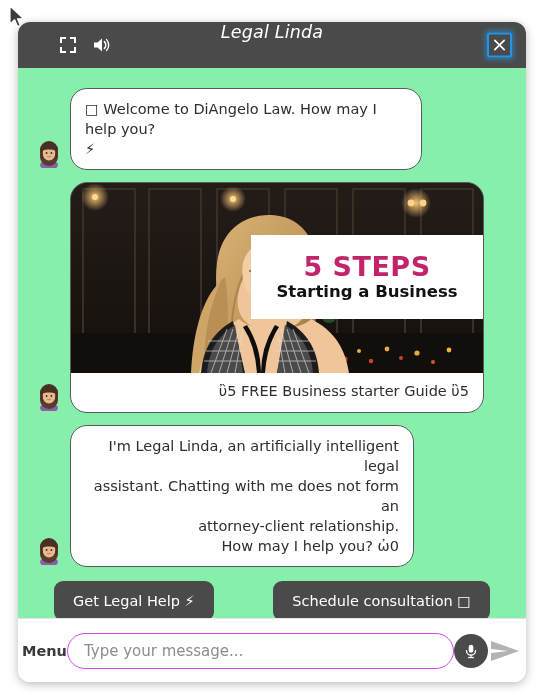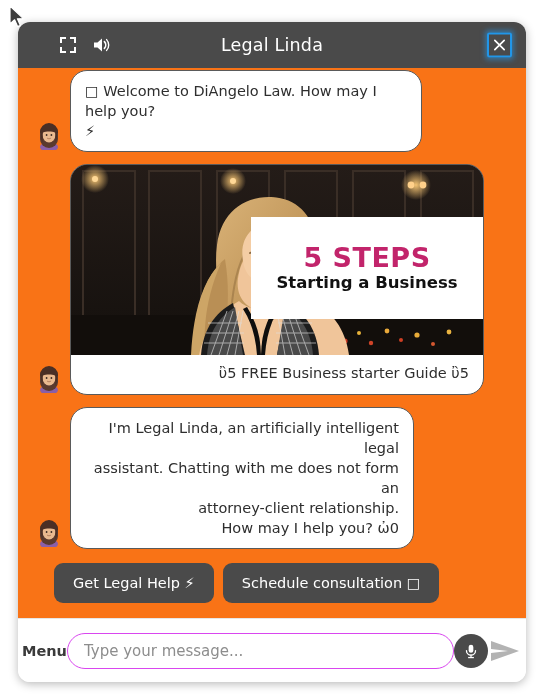--- a/index.html
+++ b/index.html
@@ -22,23 +22,24 @@
     border-radius: 12px;
     box-shadow: 0 2px 10px rgba(0,0,0,.28);
     display: flex; flex-direction: column;
     overflow: hidden;
   }
 
   
   .header {
     height: 46px; flex: 0 0 46px;
     background: #4a4a4a;
-    display: flex; align-items: center;
+    display: flex; 
     padding: 0 12px;
     position: relative;
+    font-style: italic;
   }
   .hdr-left { display: flex; align-items: center; gap: 14px; padding-left: 28px; }
   .hdr-icon { width: 20px; height: 20px; display: block; cursor: pointer; }
   .hdr-title {
     position: absolute; left: 0; right: 0; text-align: center;
     color: #ffffff; font-size: 17.5px; letter-spacing: .2px;
     pointer-events: none;
   }
   .close-btn {
     position: absolute; right: 14px; top: 50%; transform: translateY(-50%);
@@ -46,22 +47,22 @@
     border: 2px solid #2196e8;
     border-radius: 2px;
     display: flex; align-items: center; justify-content: center;
     box-shadow: 0 0 5px 2px rgba(40,150,230,.55);
     cursor: pointer;
   }
 
   
   .messages {
     flex: 1 1 auto;
-    background: #f97316;
-    padding: 2px 18px 8px 18px;
+    background: #86efac;
+    padding: 20px 18px 8px 18px;
     overflow-y: auto;
   }
   .msg-row { display: flex; align-items: flex-end; gap: 8px; margin-bottom: 12px; }
   .avatar { flex: 0 0 26px; width: 26px; height: 30px; margin-bottom: 2px; }
   .bubble {
     border: 1px solid #5a5a5a;
     border-radius: 17px;
     background: #ffffff;
     padding: 10px 14px;
     font-size: 14.5px;
@@ -88,31 +89,31 @@
   }
   .card-cap {
     padding: 10px 14px 12px 14px;
     font-size: 14.5px;
     color: #2e2e2e;
     line-height: 1.2;
     text-align: right;
   }
   .overlay {
     position: absolute; right: 0; top: 52px;
-    width: 232px; height: 102px;
+    width: 232px; height: 84px;
     background: #ffffff;
     display: flex; flex-direction: column; align-items: center; justify-content: center;
     gap: 1px;
   }
   .ov1 { font-size: 27px; font-weight: bold; color: #c2246b; letter-spacing: .5px; line-height: 1.05; }
   .ov2, .ov3 { font-size: 16.5px; font-weight: bold; color: #111; line-height: 1.18; }
 
   
   .quick { padding: 2px 18px 10px 18px; }
-  .qrow { display: flex; justify-content: flex-start; gap: 9px; margin-bottom: 10px; }
+  .qrow { display: flex; justify-content: space-between; gap: 19px; margin-bottom: 10px; }
   .chip {
     background: #4a4a4a; color: #fff;
     border: none; border-radius: 9px;
     padding: 12px 19px;
     font-size: 14.5px;
     font-family: inherit;
     cursor: pointer;
   }
 
   

